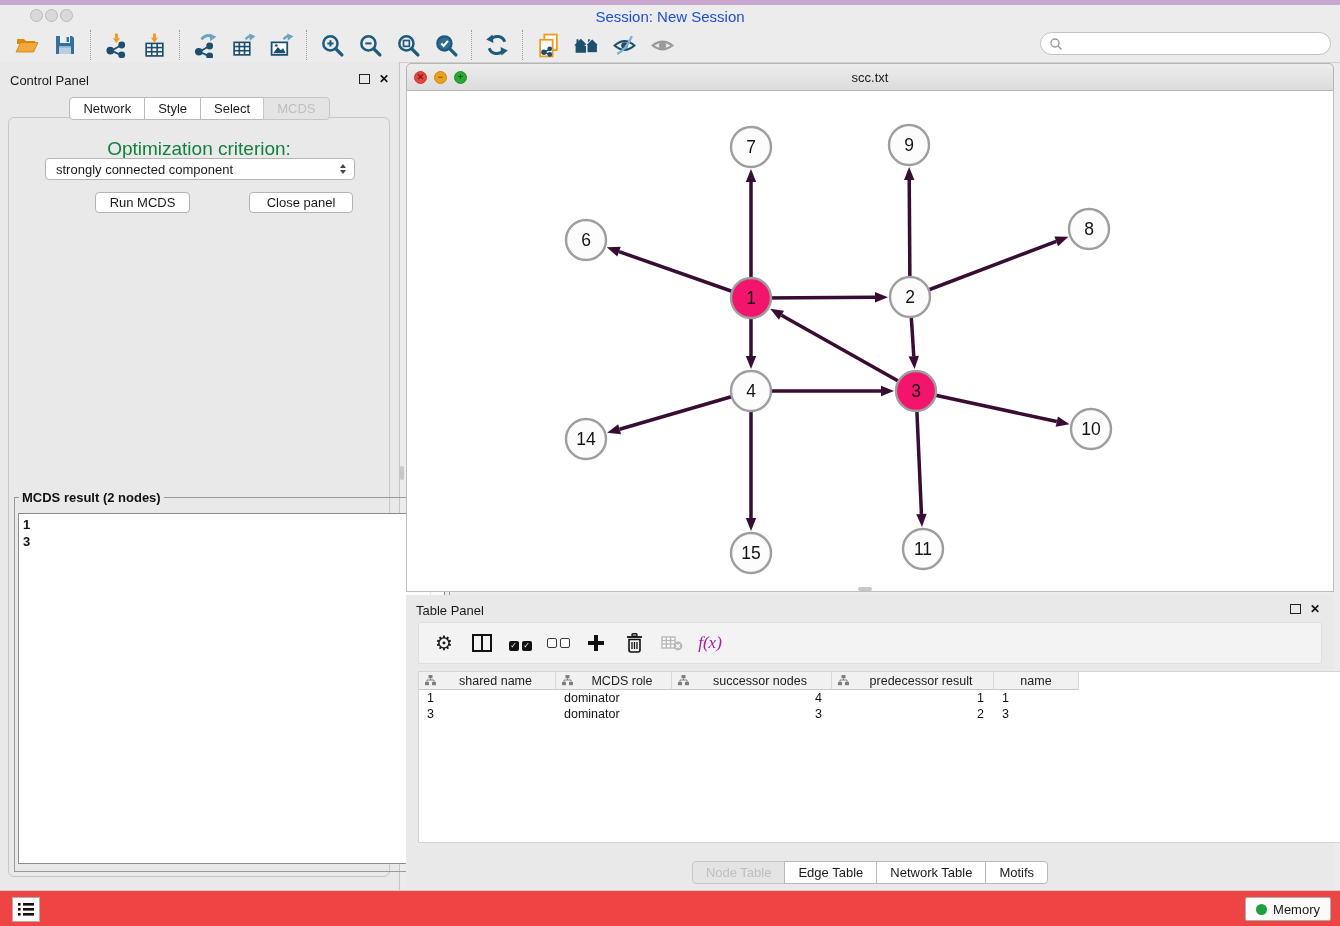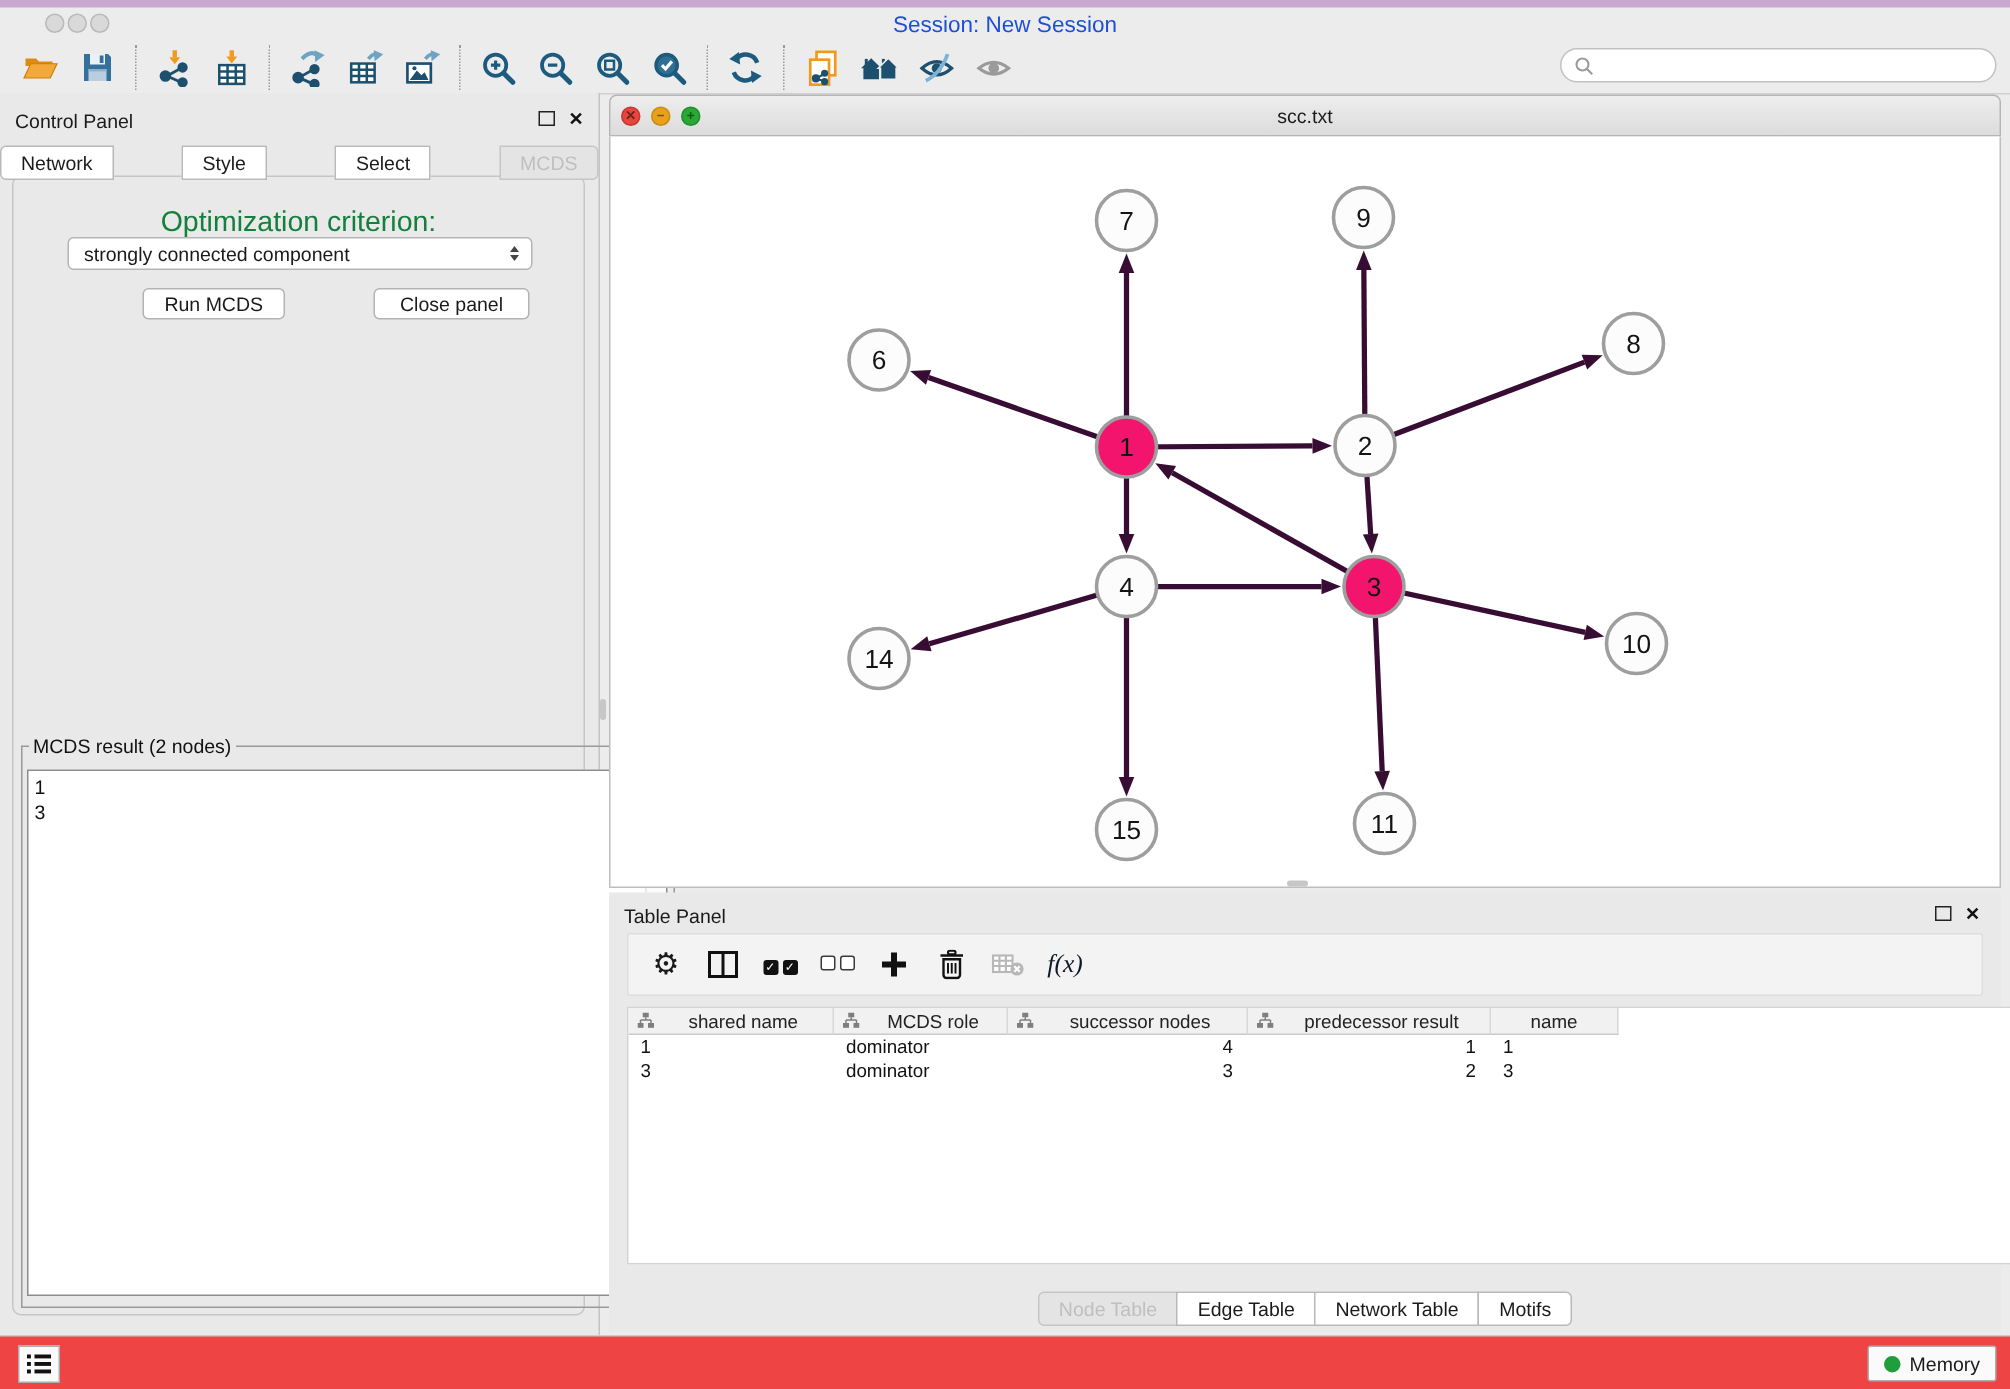--- a/index.html
+++ b/index.html
@@ -25,39 +25,39 @@
                    font-family:"Liberation Sans",sans-serif;padding:0 8px 0 5px;height:19px;}
 
   
   .control-panel{position:absolute;left:0;top:62px;width:400px;height:828px;background:#E9E9E9;
                  border-right:1px solid #C4C4C4;box-sizing:border-box;}
   .panel-header{position:relative;height:34px;}
   .panel-title{position:absolute;left:10px;top:11px;font-size:13px;color:#1a1a1a;}
   .win-icons{position:absolute;right:10px;top:11px;display:flex;gap:9px;align-items:center;}
   .float-glyph{width:9px;height:8px;border:1.5px solid #222;display:inline-block;}
   .close-glyph{font-size:12px;font-weight:bold;color:#111;line-height:12px;}
-  .cp-tabs{position:absolute;left:0;right:0;top:35px;display:flex;justify-content:space-between;z-index:2;}
+  .cp-tabs{position:absolute;left:0;right:0;top:35px;display:flex;justify-content:center;z-index:2;}
   .ui-tab{background:#fff;border:1px solid #B9B9B9;padding:3px 13px;font-size:13px;margin-left:-1px;cursor:default;}
   .ui-tab:first-child{border-radius:4px 0 0 4px;margin-left:0;}
   .ui-tab:last-child{border-radius:0 4px 4px 0;}
   .ui-tab.active{background:#E4E4E4;color:#BFBFBF;border-color:#C6C6C6;}
   .cp-content{position:absolute;left:8px;top:55px;width:382px;height:760px;border:1px solid #C6C6C6;
               border-radius:6px;background:#E9E9E9;box-sizing:border-box;}
   .opt-label{position:absolute;left:0;right:0;top:20px;text-align:center;font-size:19px;color:#15803d;}
   .dropdown{position:absolute;left:36px;top:40px;width:310px;height:22px;background:#fff;border:1px solid #B5B5B5;
             border-radius:4px;display:flex;align-items:center;font-size:13px;padding-left:10px;box-sizing:border-box;}
   .dd-arrows{margin-left:auto;margin-right:8px;display:flex;flex-direction:column;gap:2px;}
   .tri-up{width:0;height:0;border-left:3.5px solid transparent;border-right:3.5px solid transparent;border-bottom:4px solid #444;}
   .tri-dn{width:0;height:0;border-left:3.5px solid transparent;border-right:3.5px solid transparent;border-top:4px solid #444;}
   .btn{position:absolute;top:74px;height:21px;background:#fff;border:1px solid #B3B3B3;border-radius:4px;
        font-size:13px;display:flex;align-items:center;justify-content:center;box-sizing:border-box;cursor:default;}
   .btn-run{left:86px;width:95px;}
   .btn-close{left:196px;width:104px;margin-left:44px;}
   fieldset.result{position:absolute;left:5px;top:372px;width:436px;height:382px;border:1px solid #9A9A9A;
-                  margin:0;padding:0;box-sizing:border-box;}
+                  margin:0;padding:0;box-sizing:border-box;font-weight:bold;}
   fieldset.result legend{font-size:13px;margin-left:4px;padding:0 3px;color:#111;}
   .result-box{position:absolute;left:3px;right:4px;top:8px;bottom:7px;background:#fff;border:1px solid #8C8C8C;}
   .result-line{font-size:13px;line-height:17px;padding-left:4px;color:#111;}
   .result-line:first-child{padding-top:2px;}
   .vscroll{position:absolute;right:0;top:0;bottom:0;width:13px;background:#FBFBFB;border-left:1px solid #E4E4E4;}
 
   
   .net-frame{position:absolute;left:406px;top:63px;width:928px;height:529px;}
   .net-titlebar{position:relative;height:28px;background:linear-gradient(#EDEDED,#DCDCDC);
                 border:1px solid #B5B5B5;border-radius:5px 5px 0 0;box-sizing:border-box;}
@@ -76,21 +76,21 @@
   .table-panel{position:absolute;left:406px;top:595px;width:928px;height:293px;background:#E9E9E9;}
   .tp-header{position:relative;height:26px;}
   .tp-toolbar{position:absolute;left:12px;top:27px;width:904px;height:42px;background:#F3F3F3;
               border:1px solid #DEDEDE;border-radius:2px;display:flex;align-items:center;padding-left:6px;box-sizing:border-box;}
   .ticon{width:38px;height:38px;display:flex;align-items:center;justify-content:center;cursor:default;}
   .gear-glyph{font-size:20px;color:#1a1a1a;line-height:20px;}
   .cbx{width:10px;height:10px;background:#111;border-radius:2px;color:#fff;font-size:8px;line-height:10px;
        text-align:center;display:inline-block;}
   .cbx.empty{background:#fff;border:1.5px solid #3a3a3a;box-sizing:border-box;}
   .cbx+.cbx{margin-left:3px;}
-  .fx{font-family:"Liberation Serif",serif;font-style:italic;font-size:17px;color:#0f172a;}
+  .fx{font-family:"Liberation Serif",serif;font-style:italic;font-size:17px;color:#a21caf;}
   .tbl-wrap{position:absolute;left:12px;top:76px;width:929px;height:172px;background:#fff;
             border:1px solid #D3D3D3;box-sizing:border-box;overflow:hidden;}
   .tbl-head{display:flex;height:18px;}
   .th{background:#F1F1F1;border-right:1px solid #D8D8D8;border-bottom:1px solid #C9C9C9;display:flex;
       align-items:center;font-size:12.5px;color:#222;box-sizing:border-box;}
   .th svg{margin-left:6px;flex:0 0 auto;}
   .th .th-label{flex:1;text-align:center;padding:0 4px;white-space:nowrap;}
   .tr{display:flex;height:16px;}
   .td{font-size:12.5px;color:#111;box-sizing:border-box;white-space:nowrap;line-height:16px;}
   .td.a-left{text-align:left;padding-left:8px;}

